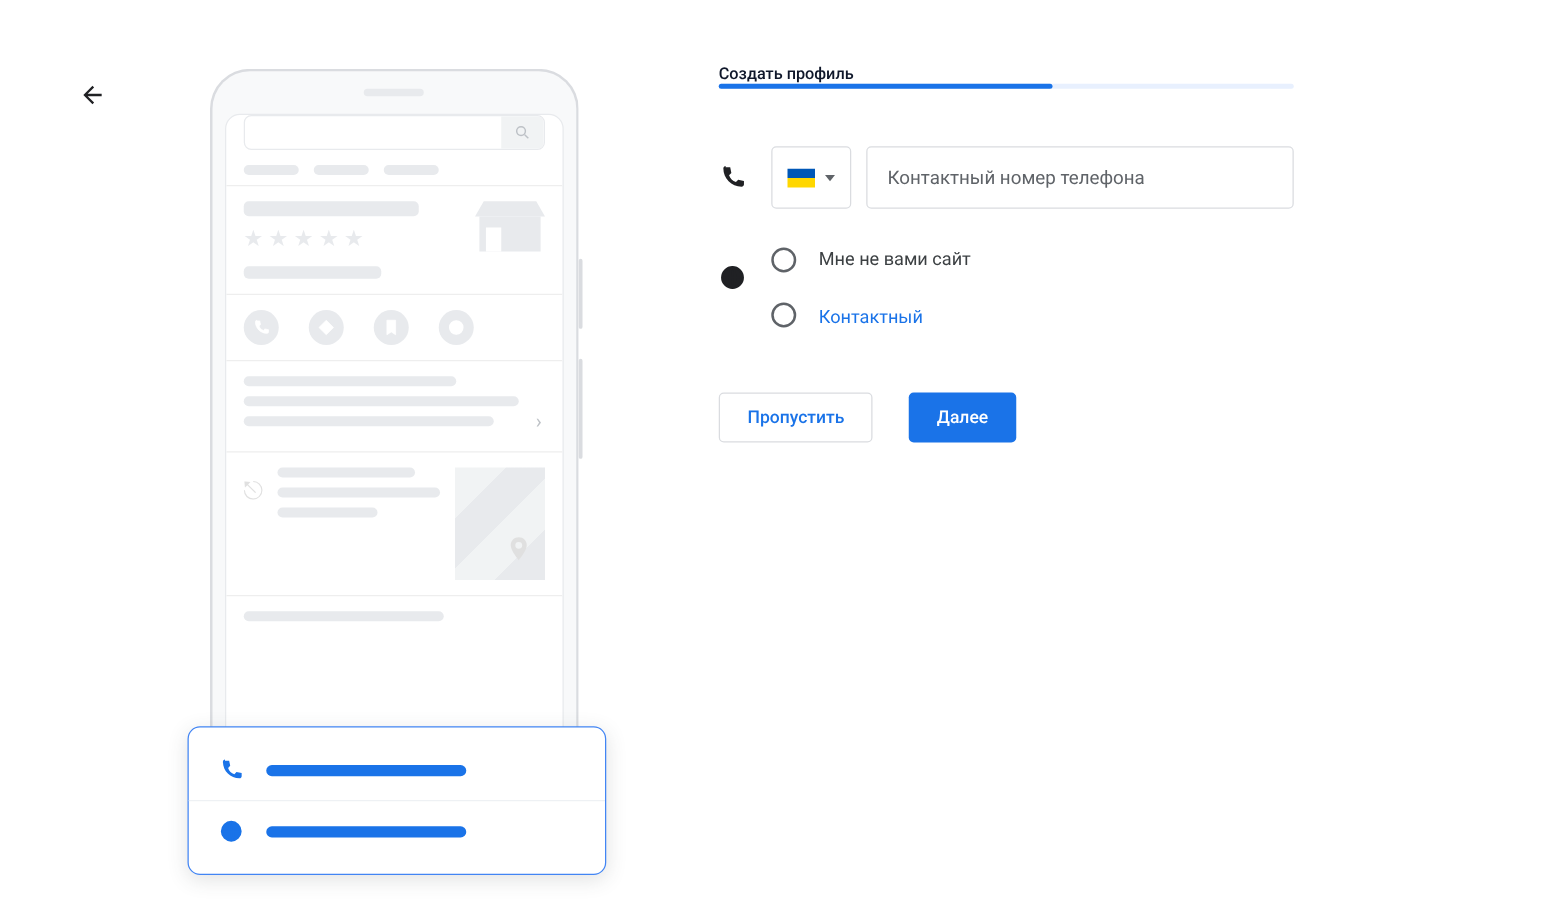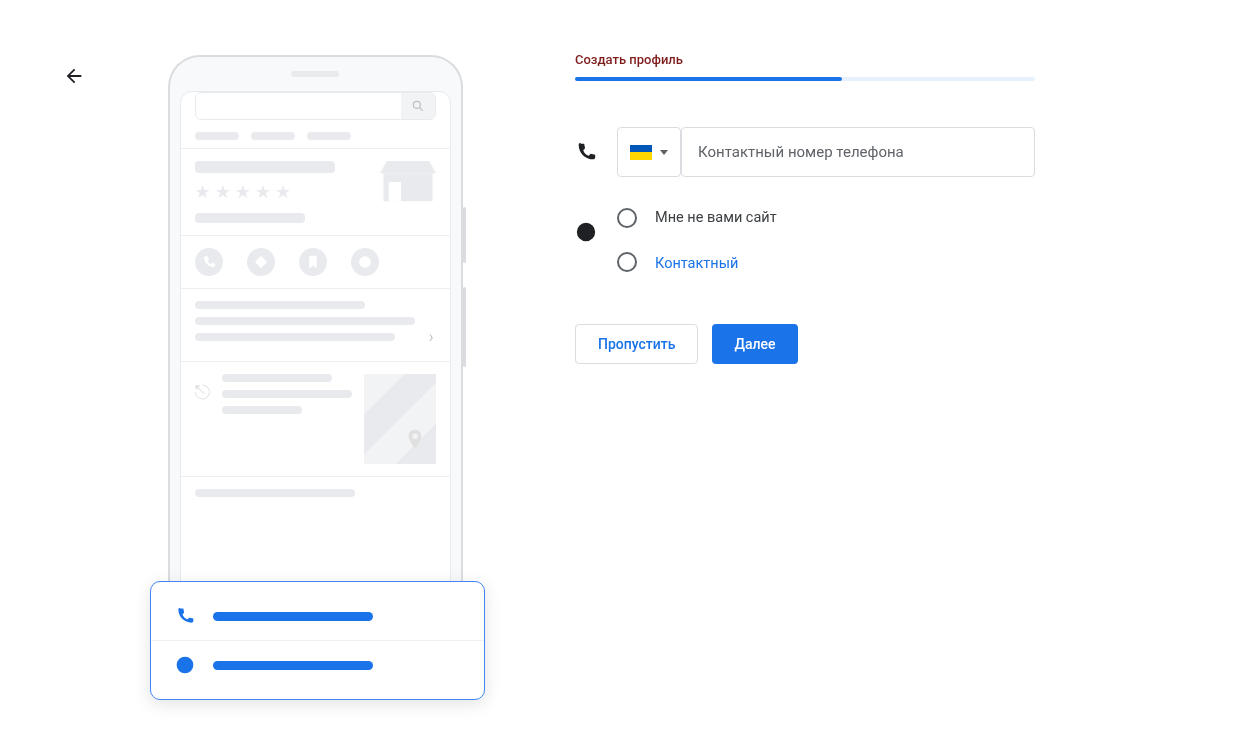--- a/index.html
+++ b/index.html
@@ -49,41 +49,41 @@
   .maplines .pill:nth-child(3){width:80px}
 
   .callout{position:absolute;left:-20px;bottom:-85px;width:335px;background:#fff;border:1.5px solid #4285f4;border-radius:10px;box-shadow:0 4px 16px rgba(60,64,67,0.15);padding:10px 0}
   .callout .crow{display:flex;align-items:center;gap:18px;padding:14px 24px}
   .callout .crow+.crow{border-top:1px solid #eef1f4}
   .callout svg{width:20px;height:20px;fill:#1a73e8}
   .bluel{height:9px;width:160px;border-radius:5px;background:#1a73e8}
 
   
   .form{position:absolute;left:575px;top:52px;width:460px}
-  .step{font-size:13px;font-weight:500;color:#7f1d1d;margin-bottom:10px}
+  .step{font-size:13px;font-weight:500;color:#0f172a;}
   .bar{height:4px;background:#e8f0fe;border-radius:2px;position:relative;margin-bottom:46px}
   .bar::before{content:"";position:absolute;left:0;top:0;height:100%;width:58%;background:#1a73e8;border-radius:2px}
   h1{font-size:27px;font-weight:400;line-height:1.35;margin-bottom:26px}
   .sub{font-size:14.5px;color:#5f6368;line-height:1.5;margin-bottom:38px}
   .field-row{display:flex;align-items:flex-start;gap:20px;margin-bottom:30px}
   .field-row>svg{flex:0 0 22px;width:22px;height:22px;fill:#202124;margin-top:14px}
-  .inputs{flex:1;display:flex;flex-wrap:wrap;align-items:flex-end}
+  .inputs{flex:1;display:flex;gap:12px;flex-wrap:wrap;align-items:flex-end}
   .cc{display:flex;align-items:center;gap:8px;border:1px solid #dadce0;border-radius:4px;height:50px;padding:0 12px;cursor:pointer}
   .flag{width:22px;height:15px;background:linear-gradient(#0057b7 50%,#ffd700 50%)}
   .caret{width:0;height:0;border-left:4px solid transparent;border-right:4px solid transparent;border-top:5px solid #5f6368}
   .txt-input{flex:1;height:50px;border:1px solid #dadce0;border-radius:4px;padding:0 16px;font-size:15px;color:#5f6368;display:flex;align-items:center;min-width:260px}
   .radio-col{flex:1}
   .radio-opt{display:flex;align-items:flex-start;gap:18px;margin-bottom:22px}
   .radio{width:20px;height:20px;border:2px solid #5f6368;border-radius:50%;flex:0 0 20px;margin-top:1px;position:relative;cursor:pointer}
   .radio.sel{border-color:#1a73e8}
   .radio.sel::after{content:"";position:absolute;inset:3px;background:#1a73e8;border-radius:50%}
   .radio-opt .txt-input{height:50px;flex:1}
   .opt-label{font-size:14.5px;color:#3c4043;line-height:1.5}
   .learn{color:#1a73e8;font-size:14.5px;cursor:pointer;margin-top:4px;display:inline-block}
-  .actions{display:flex;gap:14px;margin-top:24px}
+  .actions{display:flex;gap:29px;margin-top:24px}
   .btn{height:40px;padding:0 22px;border-radius:4px;font-size:14px;font-weight:500;display:inline-flex;align-items:center;cursor:pointer}
   .btn.skip{border:1px solid #dadce0;color:#1a73e8;background:#fff}
   .btn.next{background:#1a73e8;color:#fff;border:none}
 </style>
 </head>
 <body>
 
 <div class="back-arrow">
   <svg viewBox="0 0 24 24">
       <path d="M20 11H7.8l5.6-5.6L12 4l-8 8 8 8 1.4-1.4L7.8 13H20z" fill="#202124"></path>

